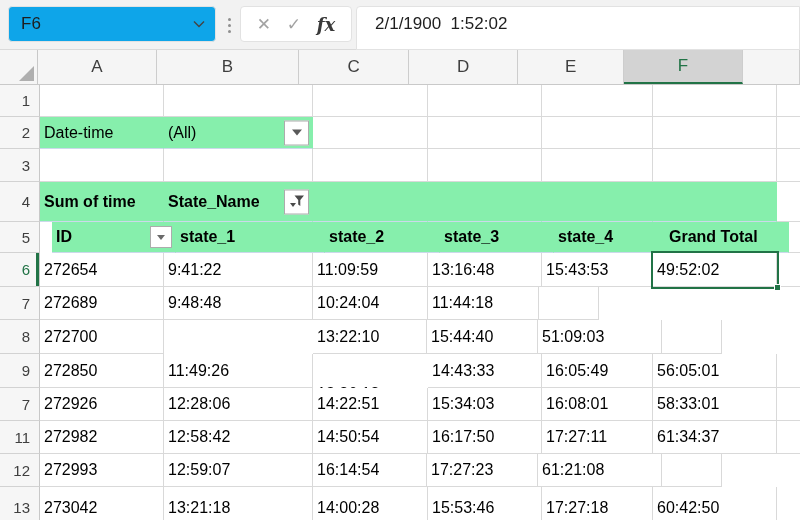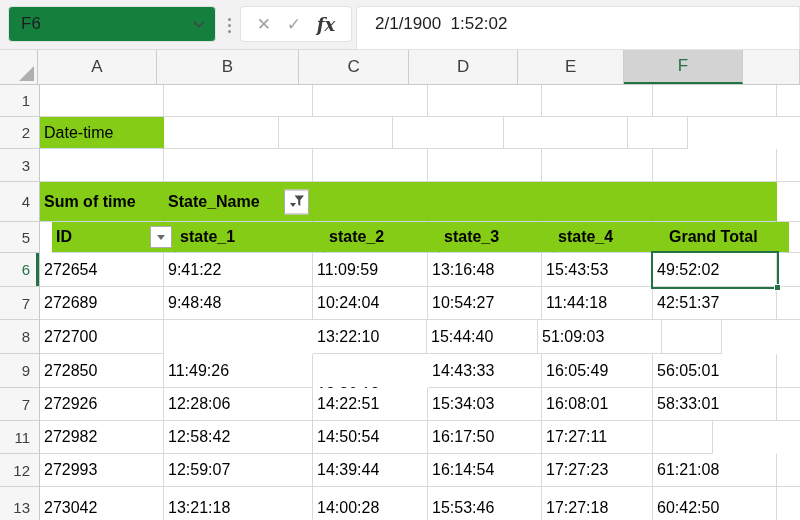--- a/index.html
+++ b/index.html
@@ -12,21 +12,21 @@
     color: #000;
   }
 
   
   .toolbar {
     position: absolute; left:0; top:0; width:800px; height:50px;
     background:#F2F2F2; border-bottom:1px solid #DADADA;
   }
   .namebox {
     position:absolute; left:8px; top:6px; width:208px; height:36px;
-    background:#15803d; border:1px solid #E2E2E2; border-radius:4px;
+    background:#0ea5e9; border:1px solid #E2E2E2; border-radius:4px;
     display:flex; align-items:center; justify-content:space-between;
     padding:0 10px 0 12px; font-size:17px; color:#1E1E1E;
   }
   .nb-chevron { width:12px; height:8px; }
   .dots {
     position:absolute; left:224px; top:10px; height:30px; width:10px;
     display:flex; flex-direction:column; align-items:center; justify-content:center; gap:3px;
   }
   .dots i { width:3px; height:3px; border-radius:50%; background:#8F8F8F; }
   .fx-group {
@@ -68,21 +68,21 @@
     display:flex; align-items:center; justify-content:flex-end; padding-right:9px;
     font-size:15px; color:#3F3F3F; flex:none;
   }
   .row-hdr.selected { color:#217346; box-shadow: inset -3px 0 0 #217346; }
   .cell {
     flex:none; display:flex; align-items:center; padding-left:4px;
     border-right:1px solid #D9D9D9; border-bottom:1px solid #D9D9D9;
     background:#fff; position:relative; overflow:visible; white-space:nowrap;
   }
   .cell.blue {
-    background:#84cc16; border-right:1px solid transparent; border-bottom:1px solid #CBD9EA;
+    background:#86efac; border-right:1px solid transparent; border-bottom:1px solid #CBD9EA;
   }
   .cell.bold { font-weight:bold; }
 
   
   .dd-btn {
     position:absolute; right:3px; top:50%; transform:translateY(-50%);
     width:25px; height:25px; background:#fff; border:1px solid #ACACAC;
     display:flex; align-items:center; justify-content:center;
   }
   .dd-btn.small { width:22px; height:22px; }
@@ -150,20 +150,23 @@
         <div class="cell" style="width: 149px;"></div>
         <div class="cell" style="width: 115px;"></div>
         <div class="cell" style="width: 114px;"></div>
         <div class="cell" style="width: 111px;"></div>
         <div class="cell" style="width: 124px;"></div>
         <div class="cell" style="width: 60px;"></div>
       </div>
       <div class="grid-row" style="height: 32px;">
         <div class="row-hdr">2</div>
         <div class="cell blue" style="width: 124px;">Date-time</div>
+        <div class="cell blue" style="width: 149px;">(All)<div class="dd-btn">
+            <div class="tri-down"></div>
+          </div></div>
         <div class="cell" style="width: 115px;"></div>
         <div class="cell" style="width: 114px;"></div>
         <div class="cell" style="width: 111px;"></div>
         <div class="cell" style="width: 124px;"></div>
         <div class="cell" style="width: 60px;"></div>
       </div>
       <div class="grid-row" style="height: 33px;">
         <div class="row-hdr">3</div>
         <div class="cell" style="width: 124px;"></div>
         <div class="cell" style="width: 149px;"></div>
@@ -208,23 +211,21 @@
         <div class="cell" style="width: 114px;">13:16:48</div>
         <div class="cell" style="width: 111px;">15:43:53</div>
         <div class="cell" style="width: 124px;">49:52:02</div>
         <div class="cell" style="width: 60px;"></div>
       </div>
       <div class="grid-row" style="height: 33px;">
         <div class="row-hdr">7</div>
         <div class="cell" style="width: 124px;">272689</div>
         <div class="cell" style="width: 149px;">9:48:48</div>
         <div class="cell" style="width: 115px;">10:24:04</div>
-        <div class="cell" style="width: 114px;">10:54:27</div>
         <div class="cell" style="width: 111px;">11:44:18</div>
-        <div class="cell" style="width: 124px;">42:51:37</div>
         <div class="cell" style="width: 60px;"></div>
       </div>
       <div class="grid-row" style="height: 34px;">
         <div class="row-hdr">8</div>
         <div class="cell" style="width: 124px;">272700</div>
         <div class="cell" style="width: 149px; margin-top: 44px;">10:06:06</div>
         <div class="cell" style="width: 114px;">13:22:10</div>
         <div class="cell" style="width: 111px;">15:44:40</div>
         <div class="cell" style="width: 124px;">51:09:03</div>
         <div class="cell" style="width: 60px;"></div>
@@ -249,27 +250,27 @@
         <div class="cell" style="width: 124px;">58:33:01</div>
         <div class="cell" style="width: 60px;"></div>
       </div>
       <div class="grid-row" style="height: 33px;">
         <div class="row-hdr">11</div>
         <div class="cell" style="width: 124px;">272982</div>
         <div class="cell" style="width: 149px;">12:58:42</div>
         <div class="cell" style="width: 115px;">14:50:54</div>
         <div class="cell" style="width: 114px;">16:17:50</div>
         <div class="cell" style="width: 111px;">17:27:11</div>
+        <div class="cell" style="width: 124px;">61:34:37</div>
         <div class="cell" style="width: 60px;"></div>
       </div>
       <div class="grid-row" style="height: 33px;">
         <div class="row-hdr">12</div>
         <div class="cell" style="width: 124px;">272993</div>
         <div class="cell" style="width: 149px;">12:59:07</div>
-        <div class="cell" style="width: 115px;">14:39:44</div>
         <div class="cell" style="width: 114px;">16:14:54</div>
         <div class="cell" style="width: 111px;">17:27:23</div>
         <div class="cell" style="width: 124px;">61:21:08</div>
         <div class="cell" style="width: 60px;"></div>
       </div>
       <div class="grid-row" style="height: 42px;">
         <div class="row-hdr">13</div>
         <div class="cell" style="width: 124px;">273042</div>
         <div class="cell" style="width: 149px;">13:21:18</div>
         <div class="cell" style="width: 115px;">14:00:28</div>

